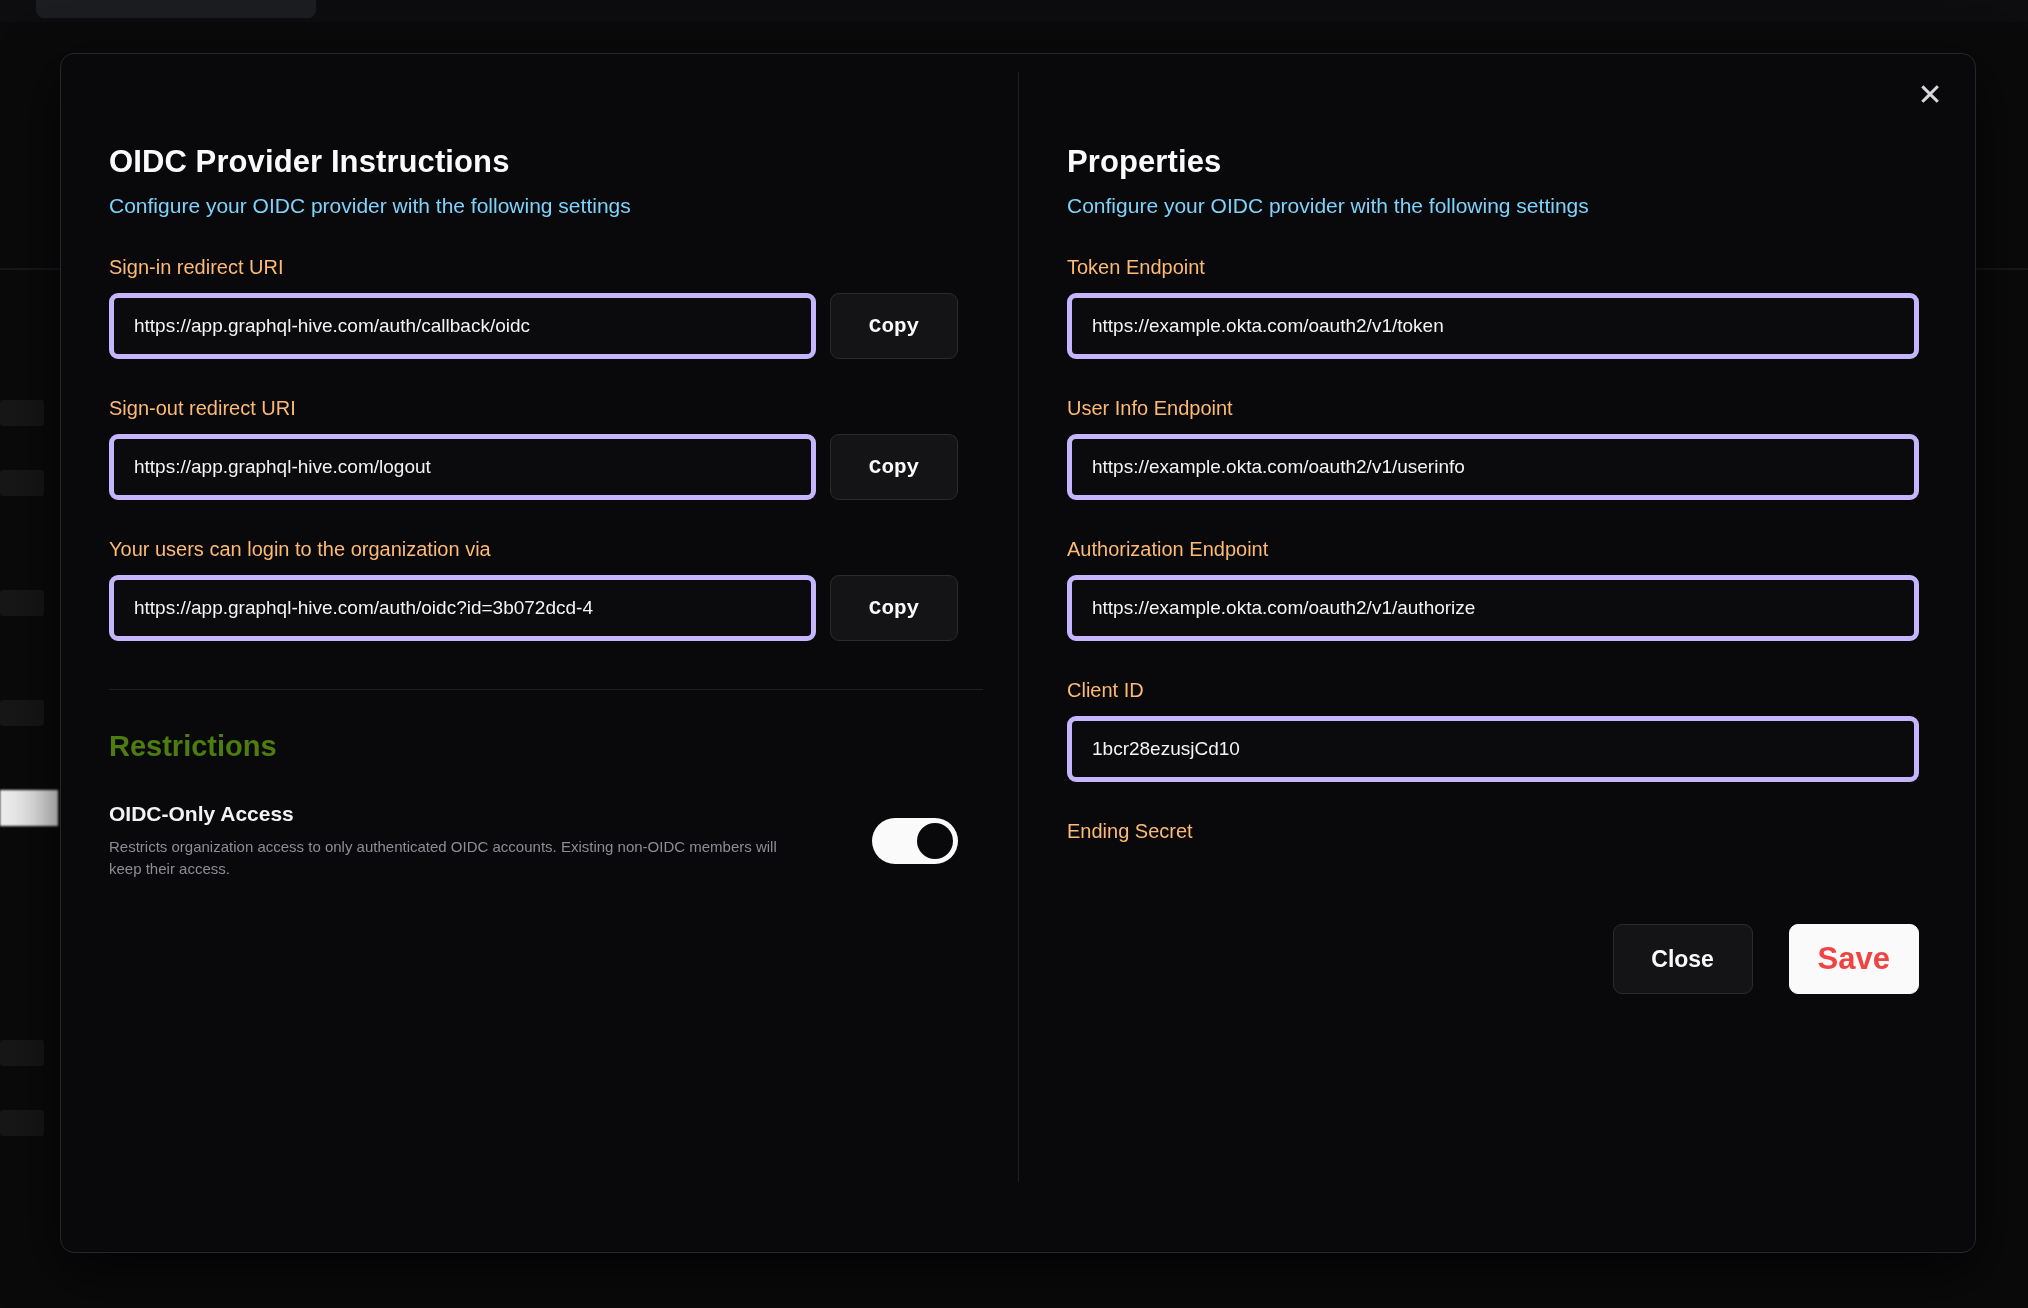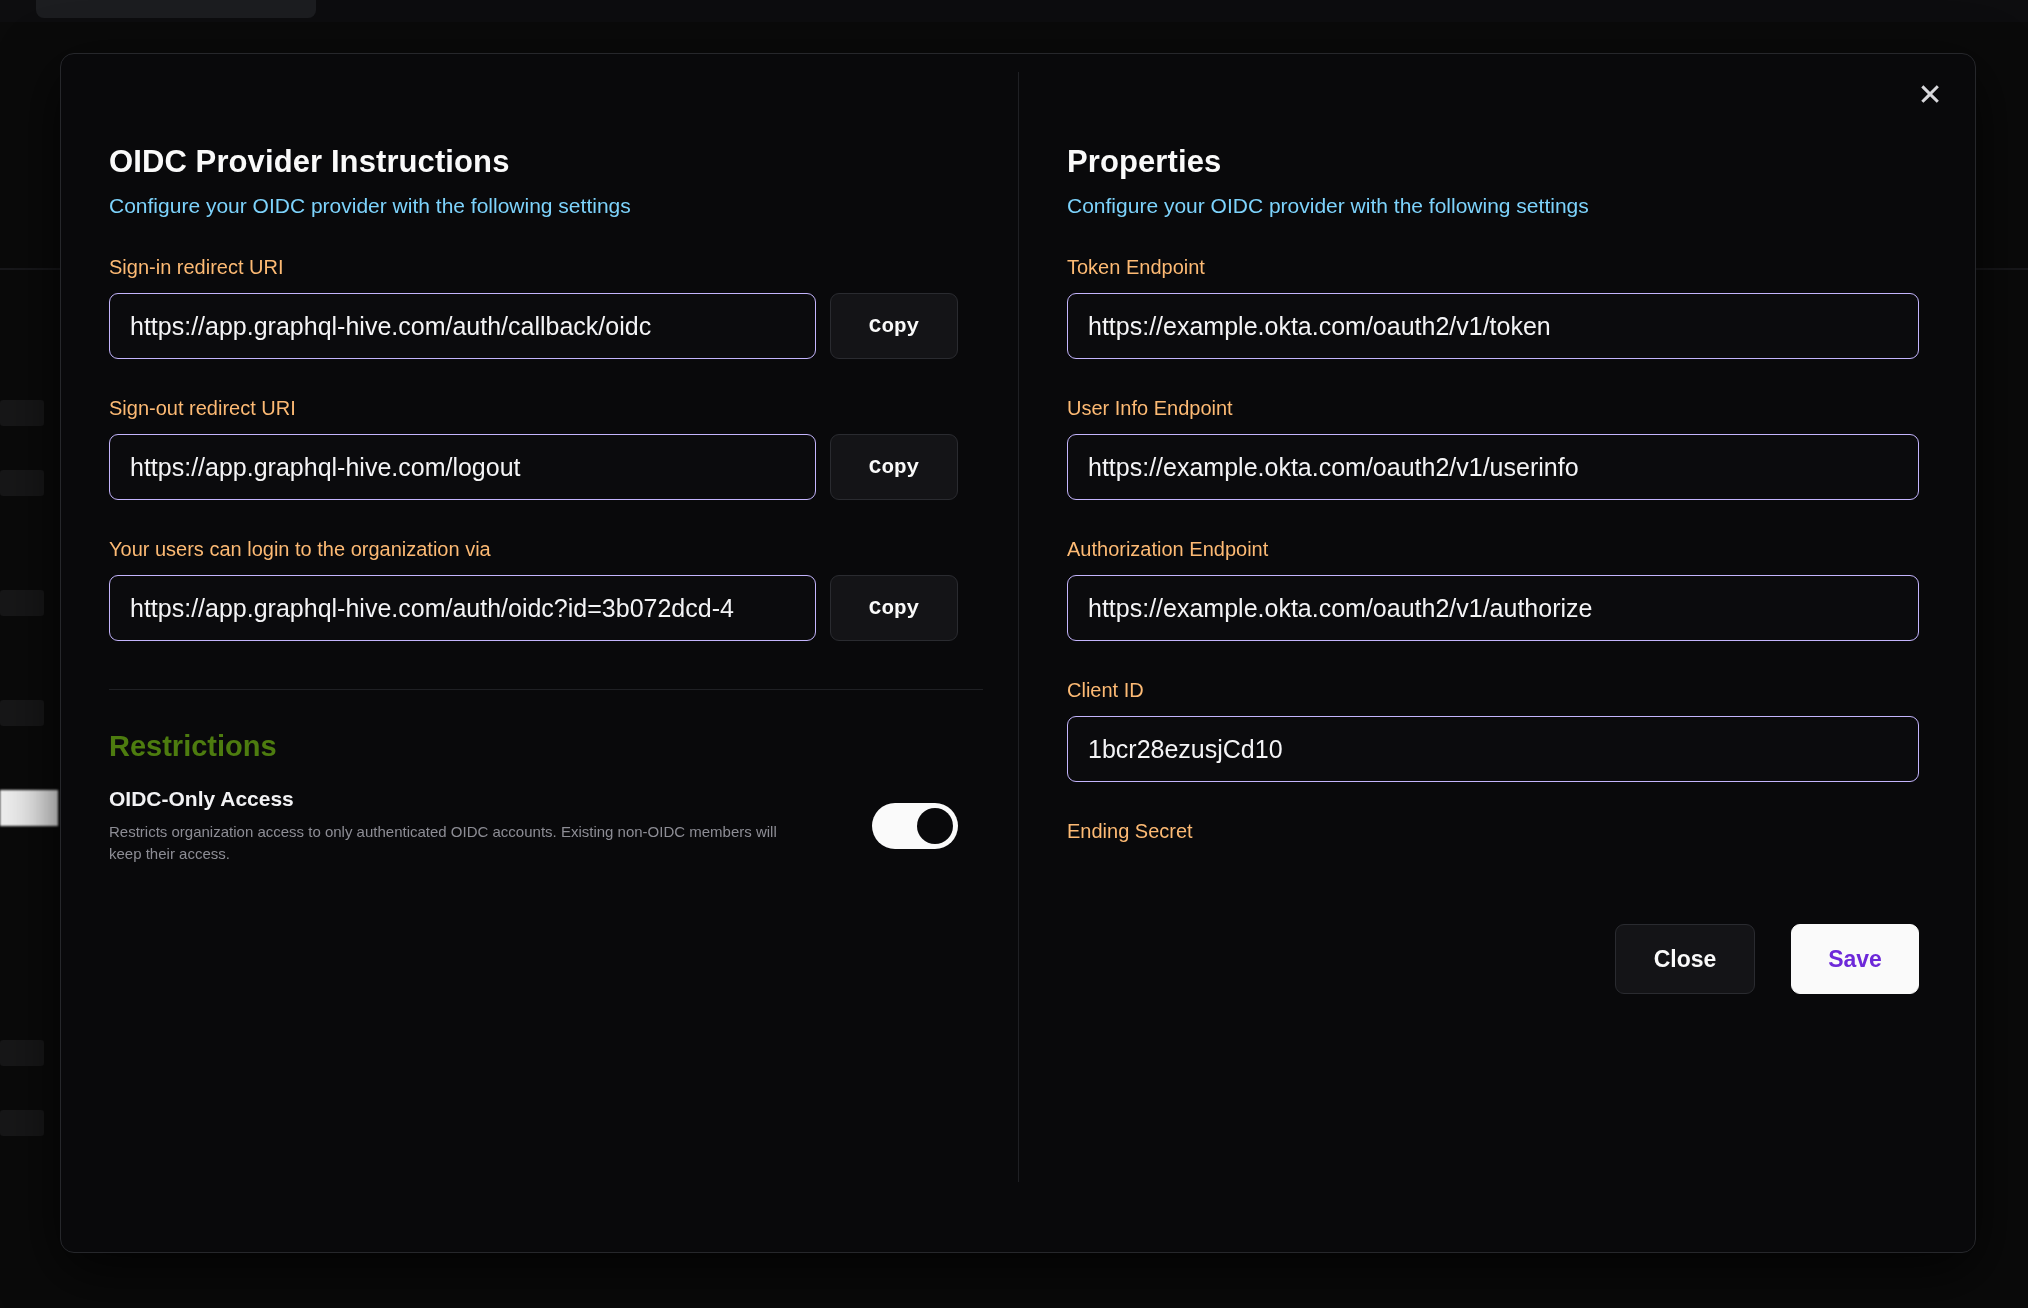--- a/index.html
+++ b/index.html
@@ -132,24 +132,24 @@
   }
   .field-row {
     display: flex;
     align-items: stretch;
     gap: 14px;
   }
   .text-input {
     flex: 1;
     height: 66px;
     background: #0b0b0d;
-    border: 1px solid #c4b5fd;
+    border: 5px solid #c4b5fd;
     border-radius: 9px;
     color: #f4f4f6;
-    font-size: 25px;
+    font-size: 19px;
     font-family: "Liberation Sans", sans-serif;
     padding: 0 20px;
     outline: none;
     white-space: nowrap;
     overflow: hidden;
     text-overflow: clip;
   }
   .text-input::placeholder { color: #76767d; }
 
   .copy-btn {
@@ -176,21 +176,21 @@
     margin: 40px 0 0 0;
     font-size: 29px;
     font-weight: 700;
     color: #4d7c0f;
   }
 
   .toggle-row {
     display: flex;
     align-items: center;
     justify-content: space-between;
-    margin-top: 24px;
+    margin-top: 39px;
     gap: 40px;
   }
   .toggle-text { max-width: 700px; }
   .toggle-title {
     font-size: 21px;
     font-weight: 700;
     color: #f2f2f4;
     margin-bottom: 10px;
   }
   .toggle-desc {
@@ -238,22 +238,22 @@
     cursor: pointer;
     font-family: "Liberation Sans", sans-serif;
   }
   .btn-save {
     min-width: 128px;
     height: 70px;
     padding: 0 28px;
     background: #fafafa;
     border: 1px solid #fafafa;
     border-radius: 9px;
-    color: #6d28d9;
-    font-size: 23px;
+    color: #ef4444;
+    font-size: 31px;
     font-weight: 700;
     cursor: pointer;
     font-family: "Liberation Sans", sans-serif;
   }
 </style>
 </head>
 <body>
 
 <div class="backdrop">
   <div class="bg-topbar"></div>

